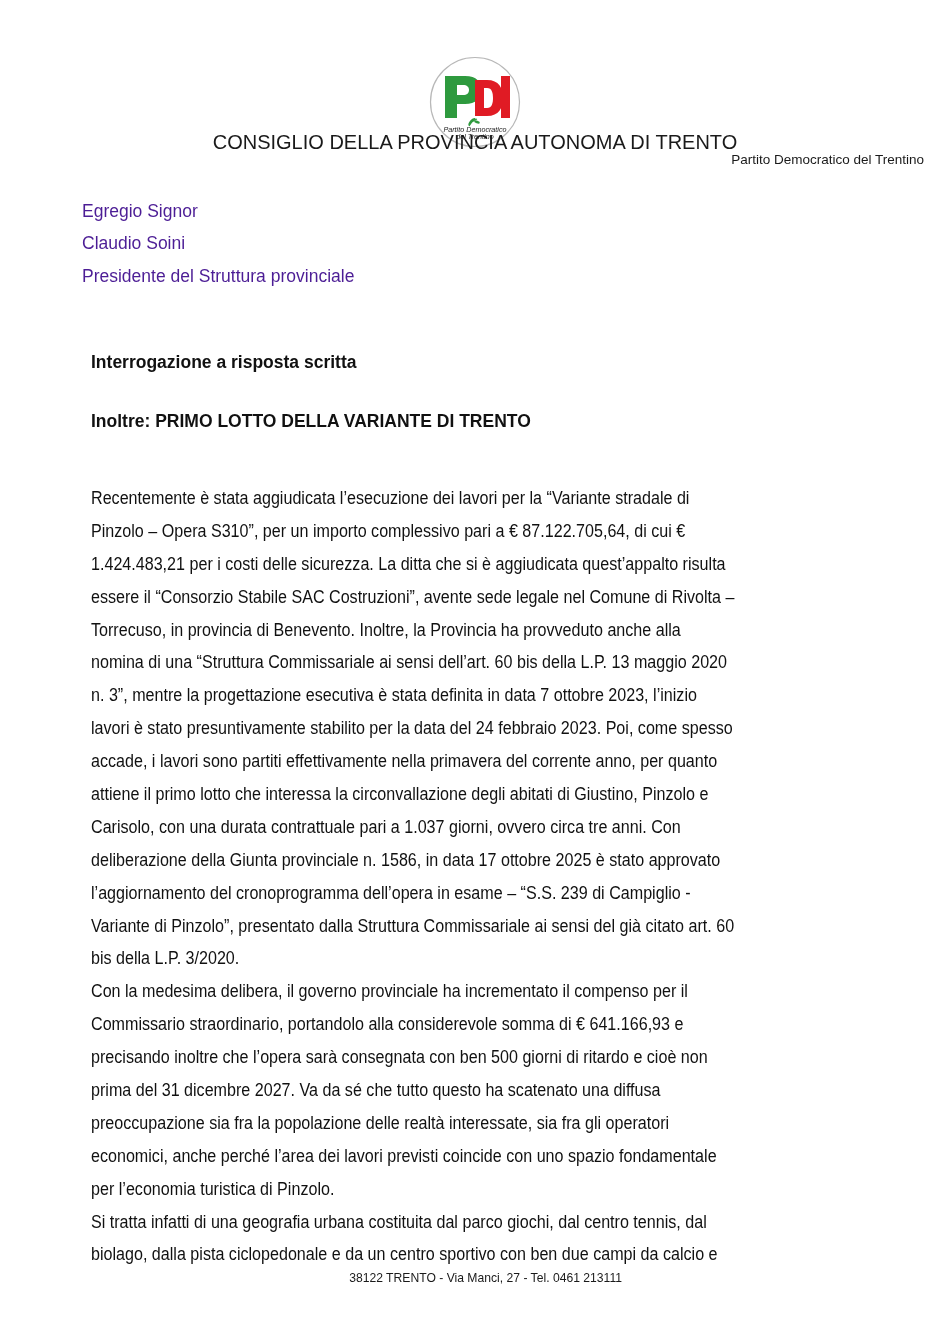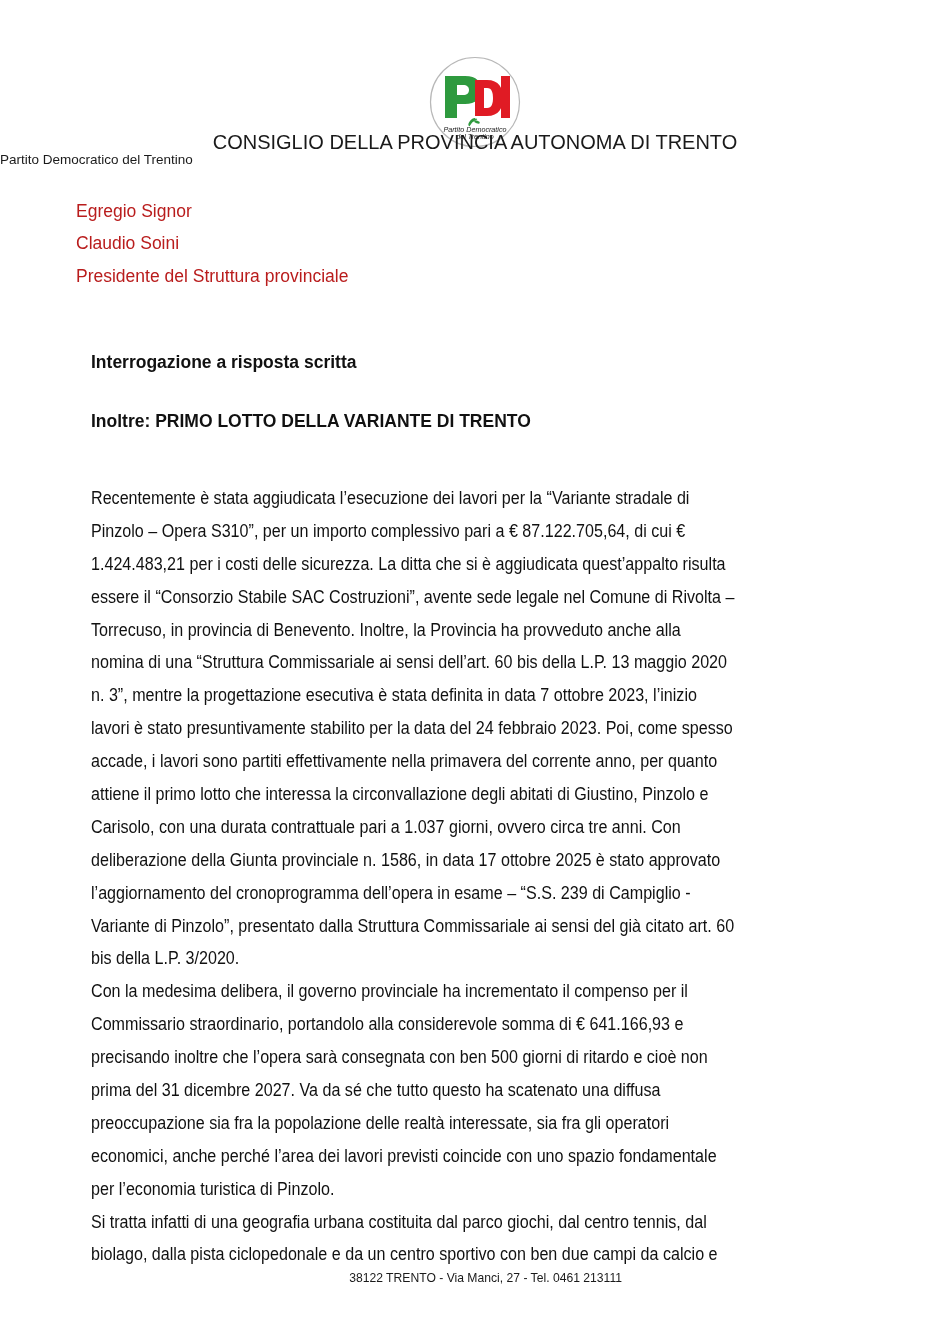--- a/index.html
+++ b/index.html
@@ -31,31 +31,31 @@
       text-align: center;
       font-size: 20px;
       line-height: 17px;
       color: #1a1a1a;
     }
     .header-line2 {
       position: absolute;
       left: 0;
       width: 924px;
       top: 151px;
-      text-align: left;
+      text-align: right;
       font-size: 13.5px;
       line-height: 17px;
       color: #1a1a1a;
     }
     .addr {
       position: absolute;
-      left: 76px;
+      left: 82px;
       font-size: 17.5px;
       line-height: 20px;
-      color: #b91c1c;
+      color: #4c1d95;
     }
     .bold-line {
       position: absolute;
       left: 91px;
       font-size: 17.5px;
       font-weight: bold;
       line-height: 20px;
       color: #111;
     }
     .body-text {

